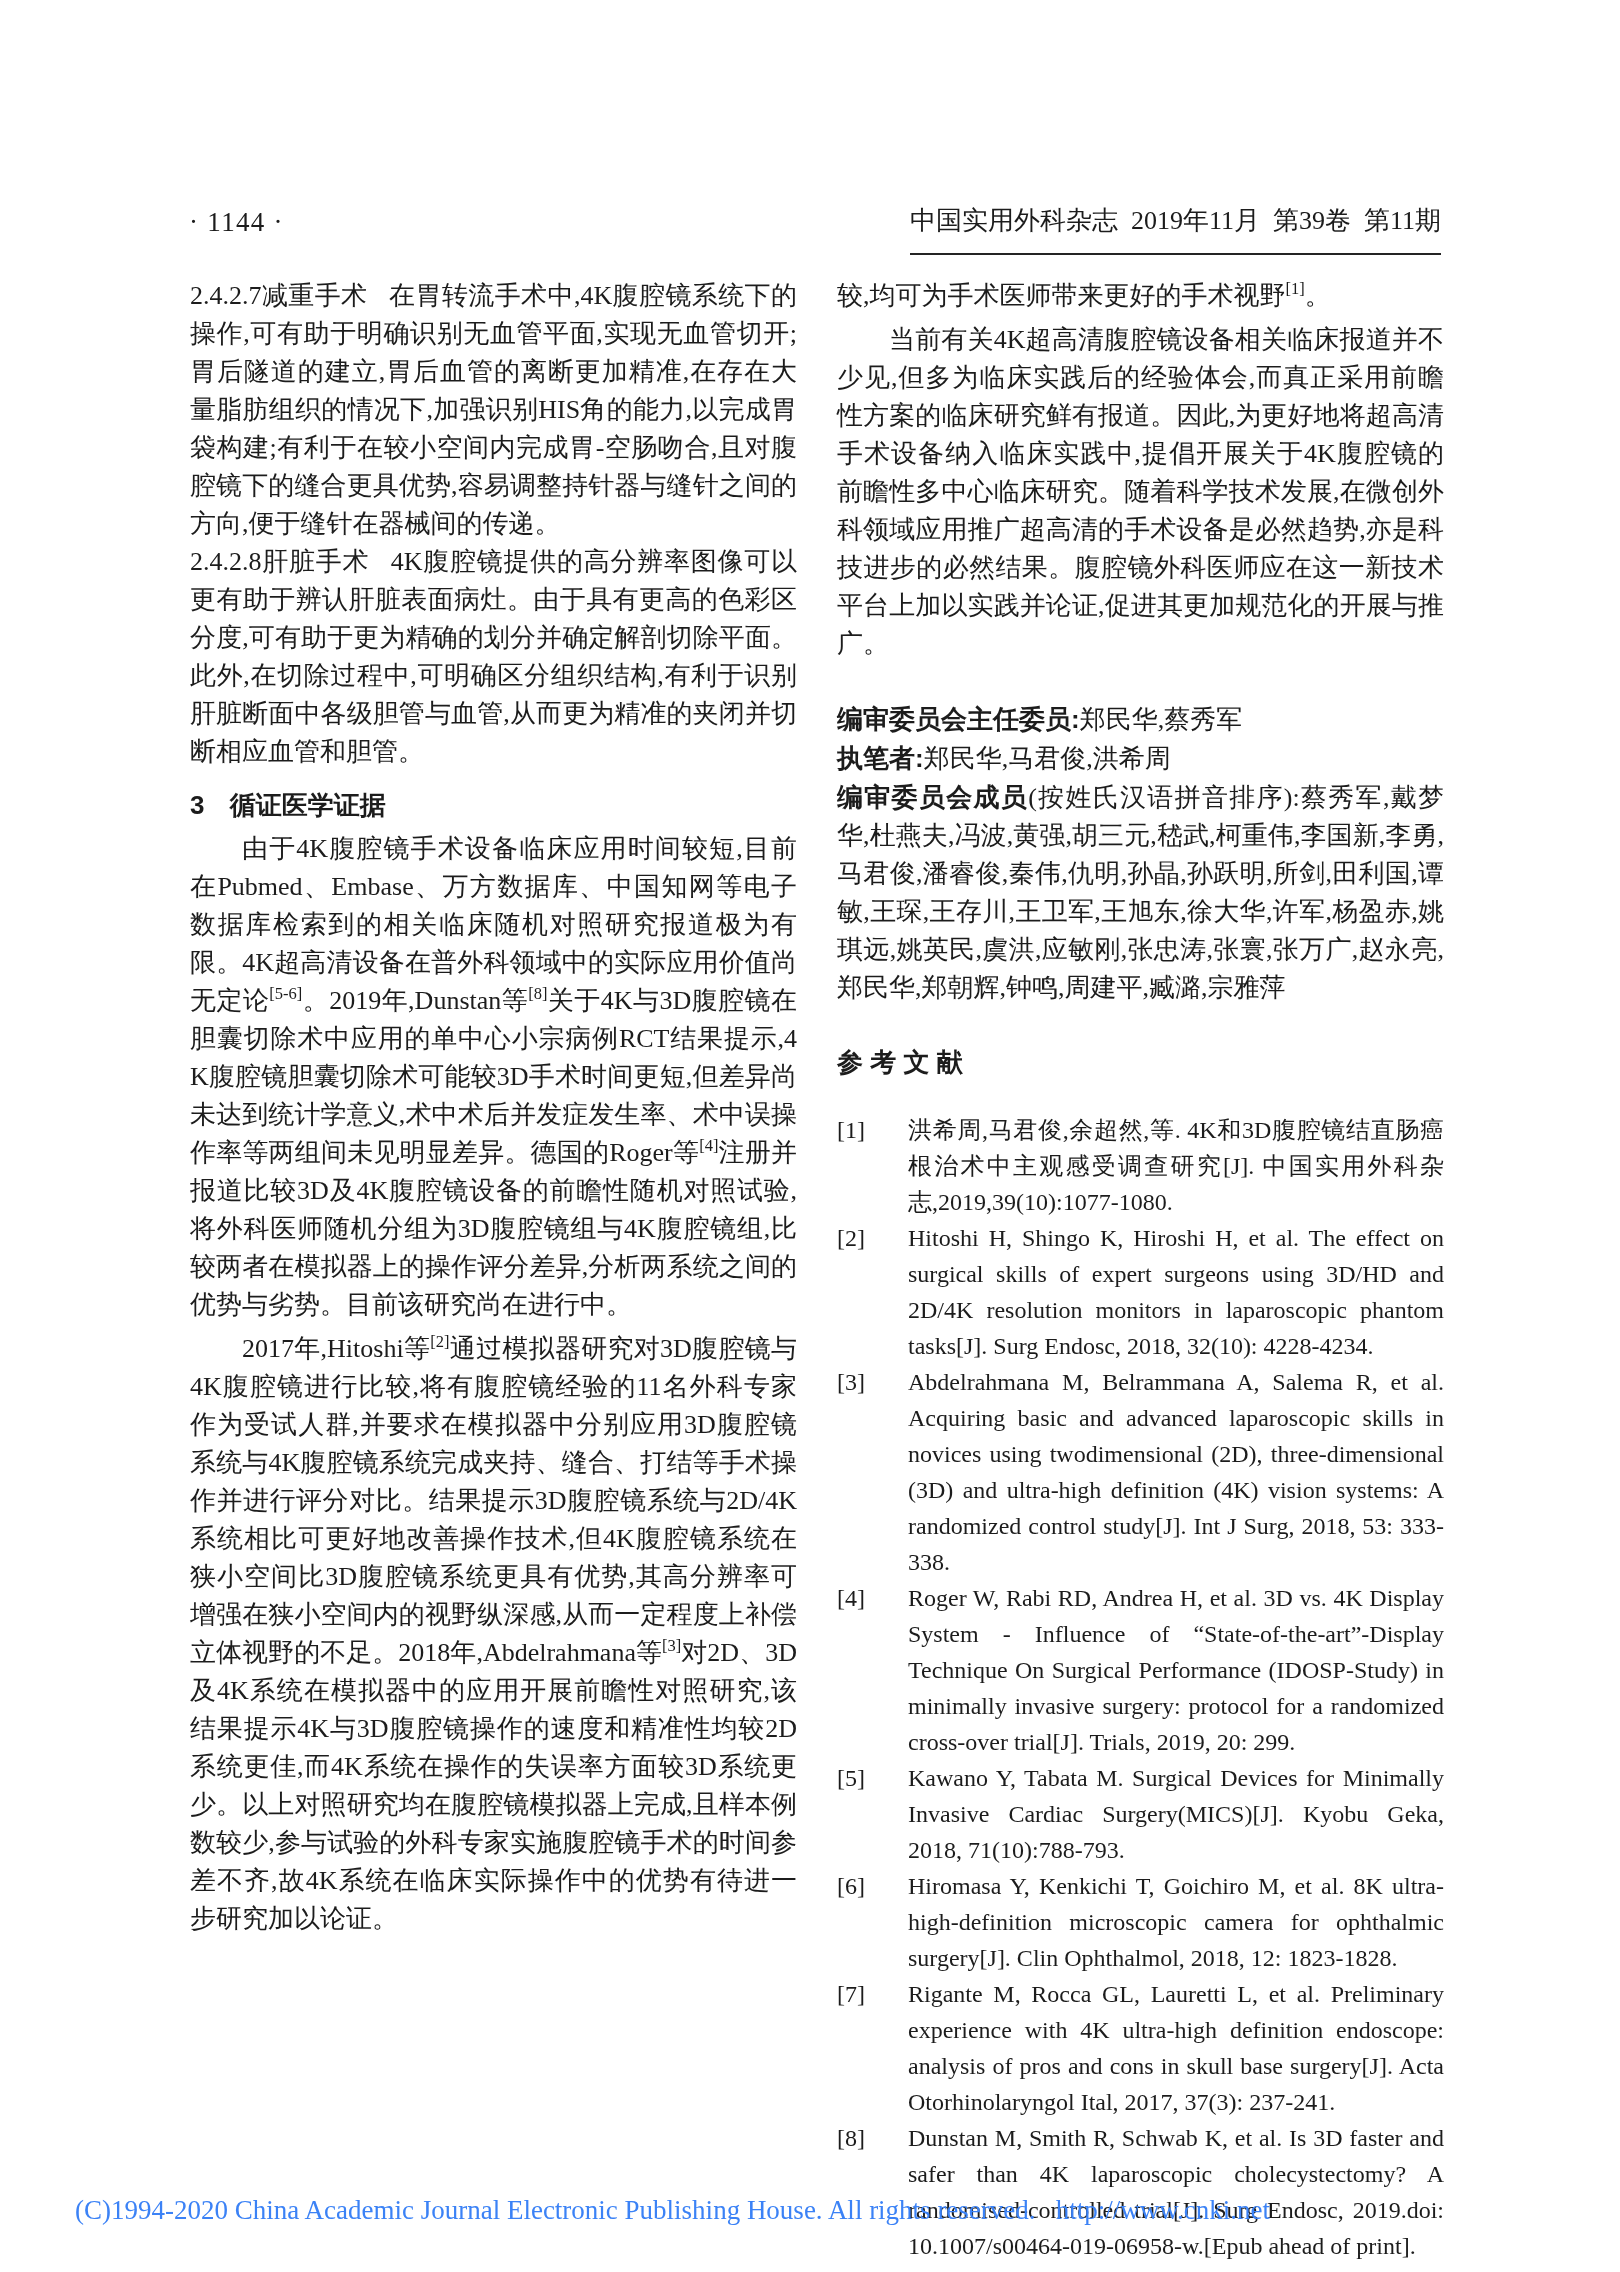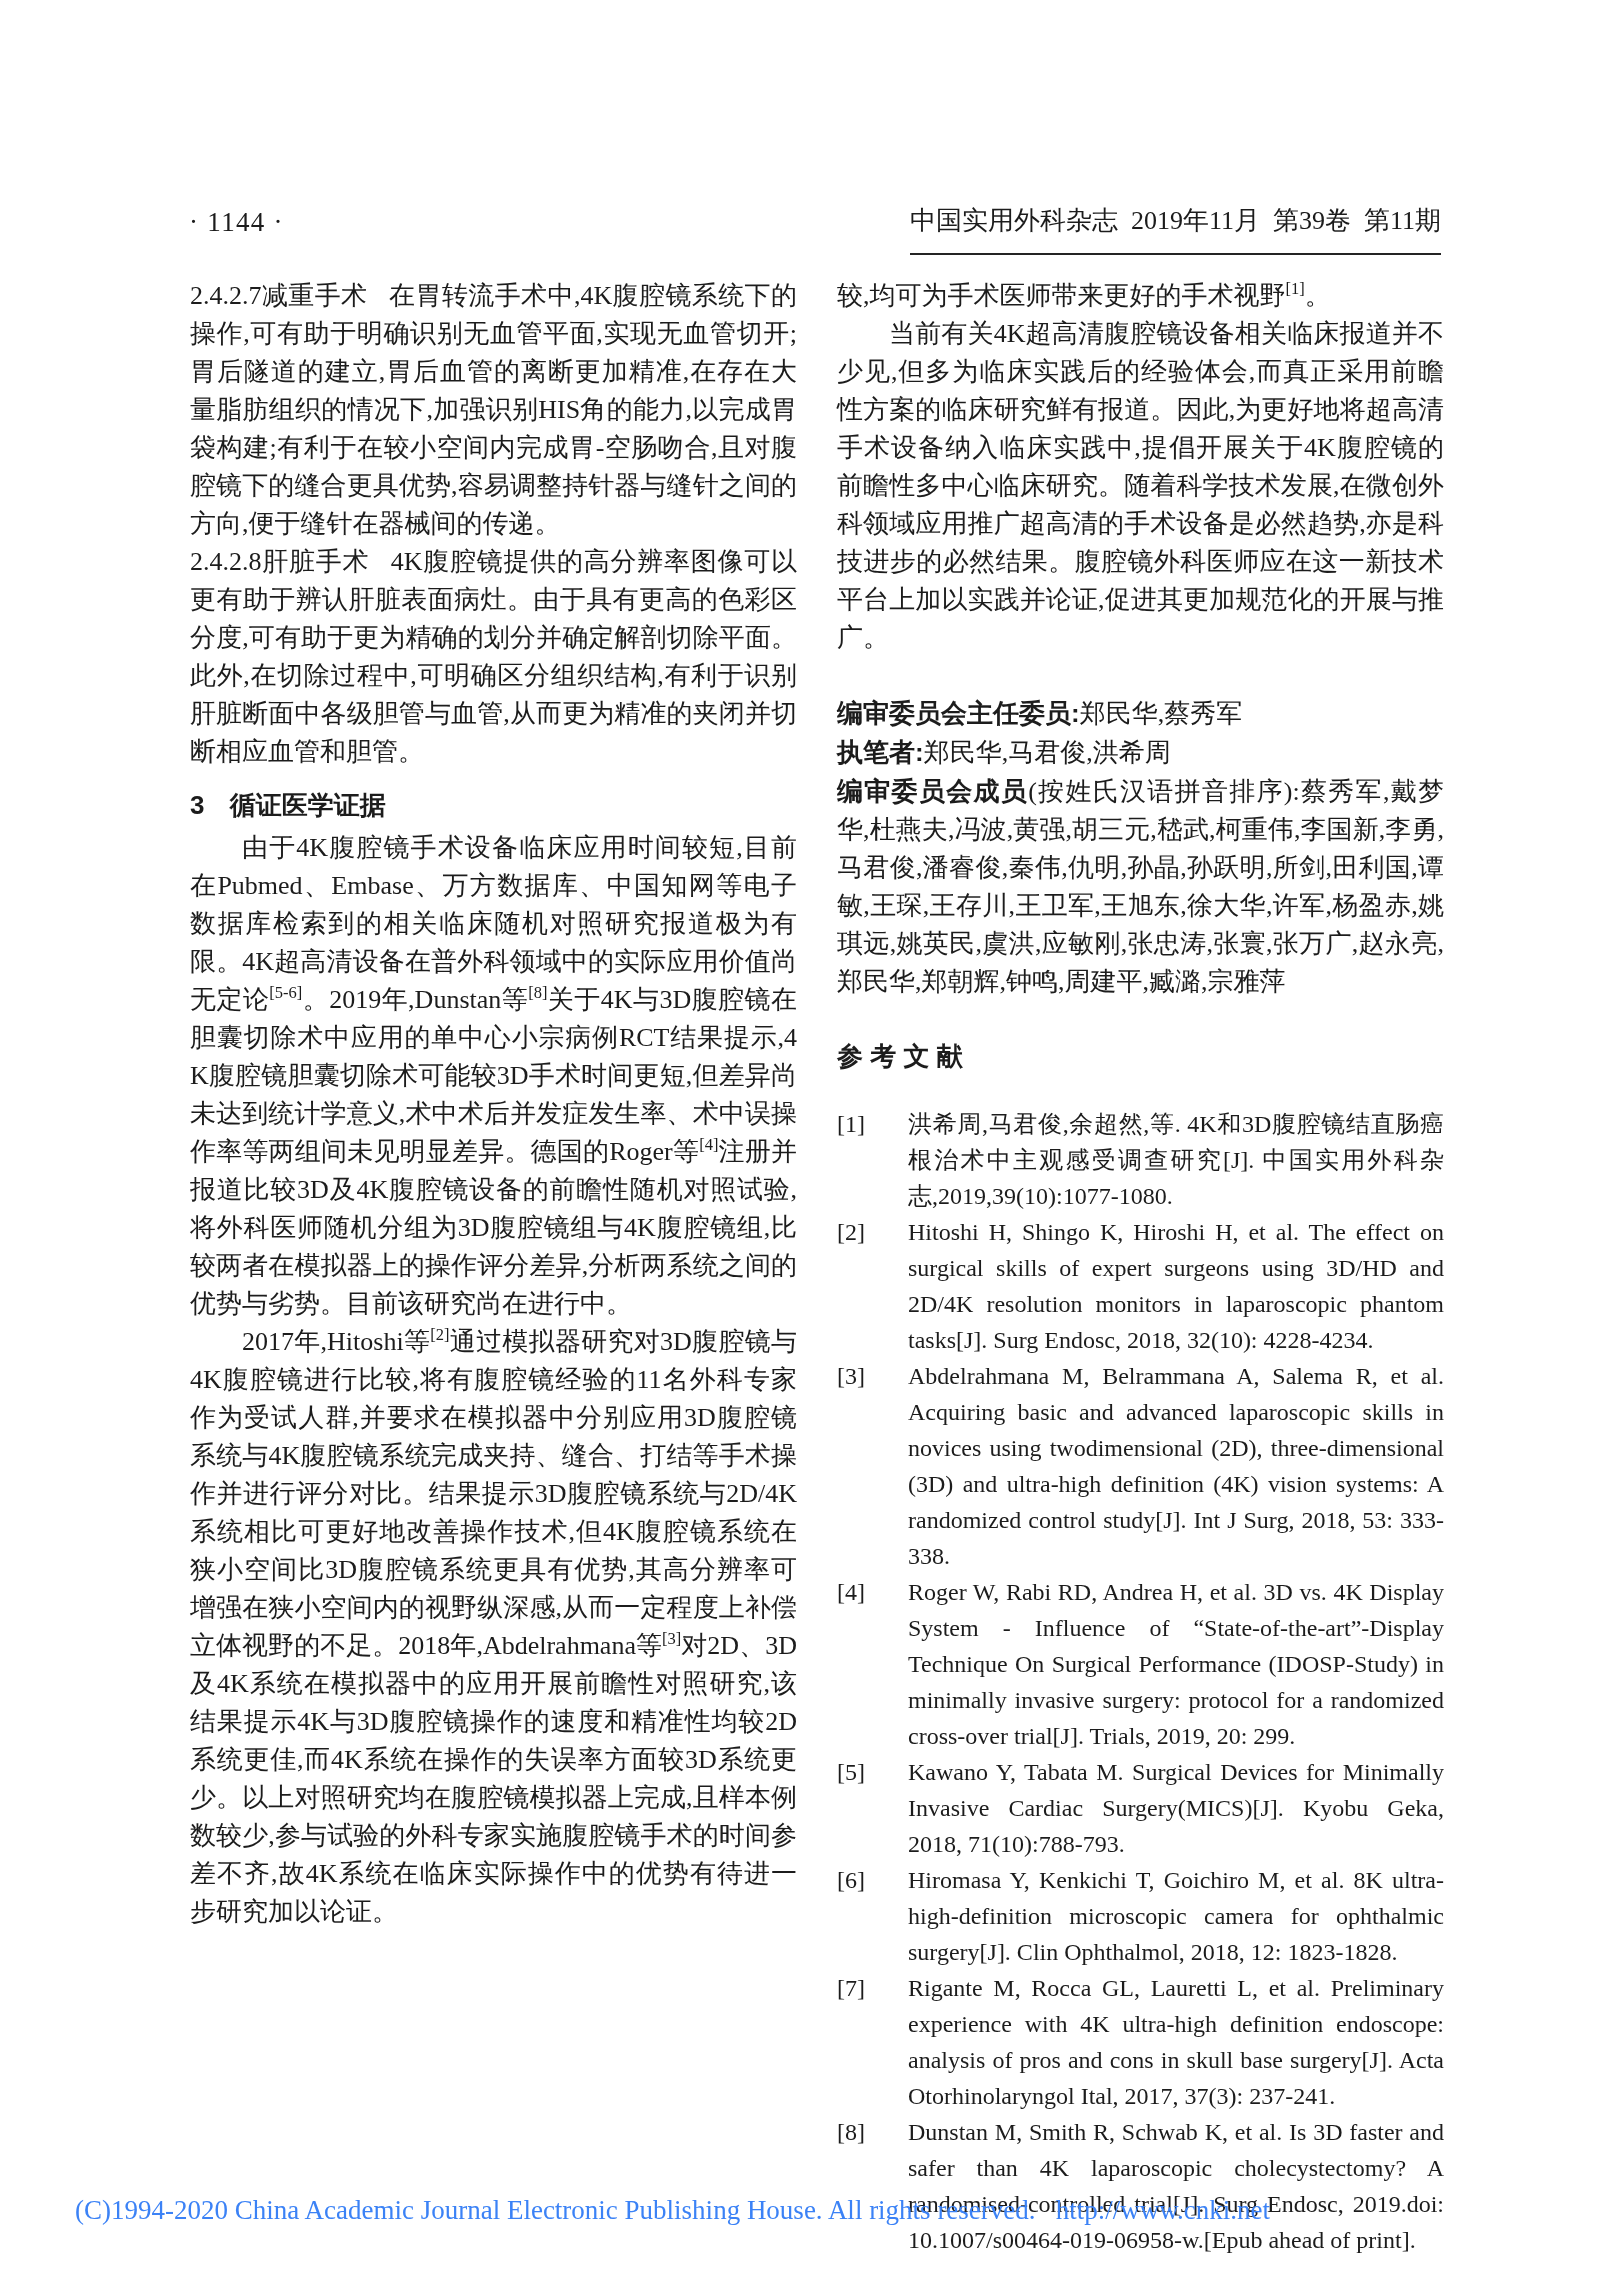--- a/index.html
+++ b/index.html
@@ -22,21 +22,21 @@
 
   
   .col{position:absolute;top:277px;width:607px;}
   .col-left{left:190px;}
   .col-right{left:837px;}
 
   p.body{
     margin:0;font-size:26px;line-height:38px;text-align:justify;
     word-break:break-all;
   }
-  p.indent{text-indent:2em;}
+  p.indent{text-indent:2em;margin-top:6px;}
   sup{font-size:16.5px;line-height:0;vertical-align:super;letter-spacing:0;}
 
   .runin-num{margin-right:0;}
   .runin-title{margin-right:21.6px;}
 
   .sec-heading{
     margin:15.2px 0 5.1px 0;font-size:26px;line-height:38px;
     font-family:"Liberation Sans","DejaVu Sans",sans-serif;font-weight:bold;
   }
   .sec-heading .num{margin-right:25.4px;}

